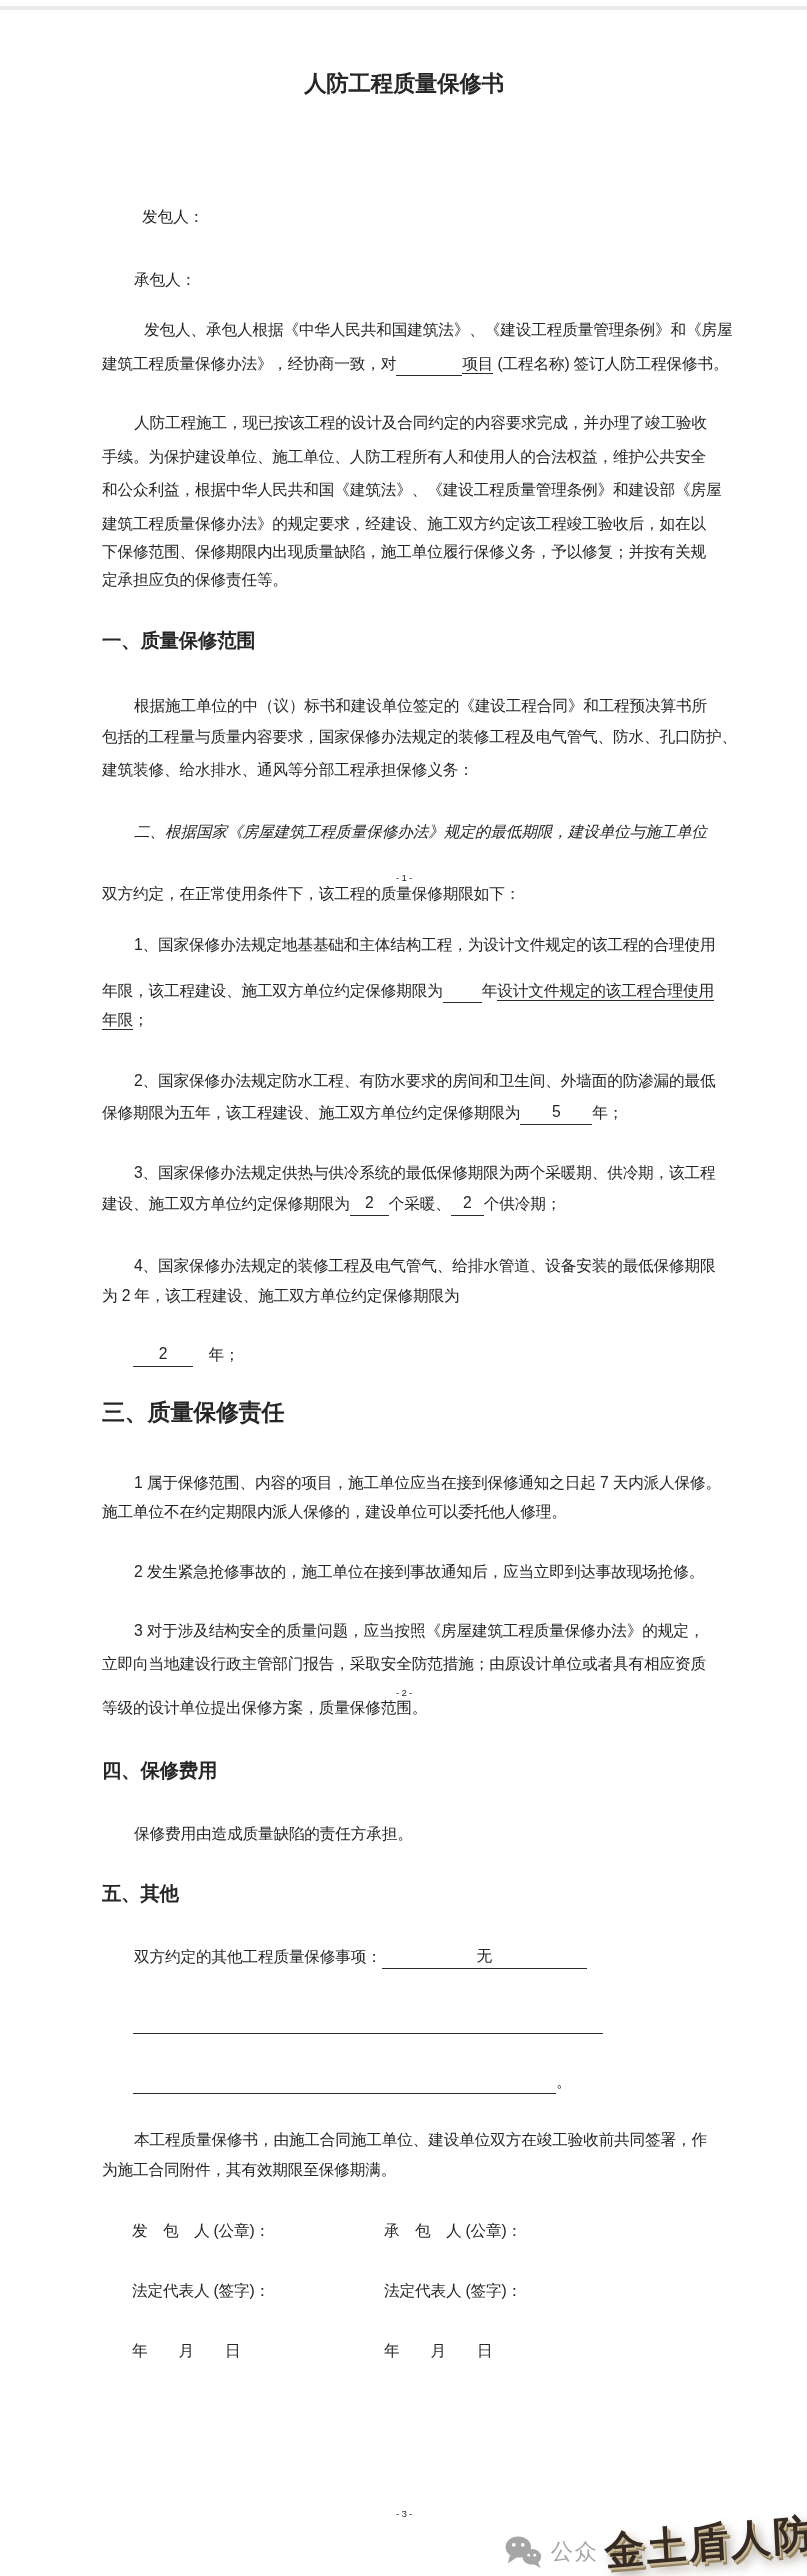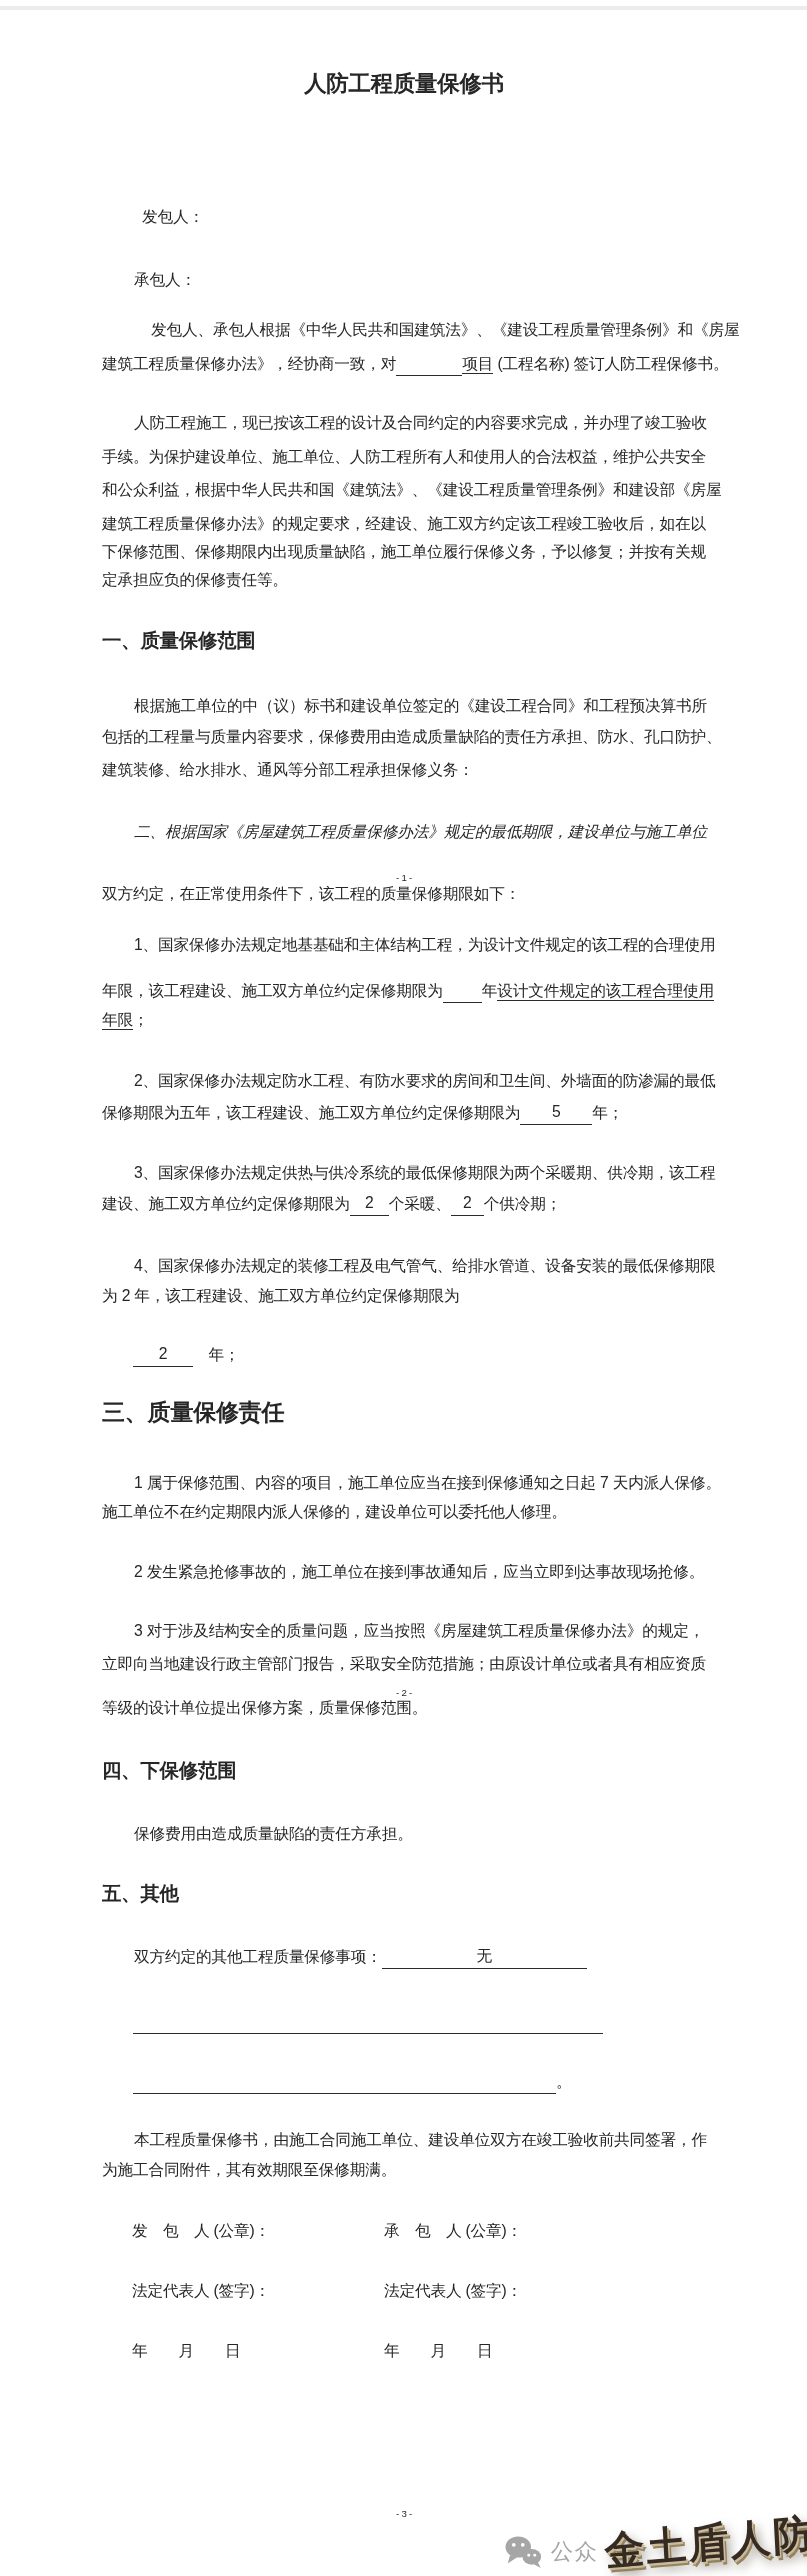--- a/index.html
+++ b/index.html
@@ -67,31 +67,31 @@
 </head>
 <body>
 
 <div class="doc">
   <div class="top-edge"></div>
 
   <div id="lines-root">
       <div class="line bold center" style="top: 67px; font-size: 22.4px;"><span class="seg">人防工程质量保修书</span></div>
       <div class="line" style="top: 200px; left: 142px;"><span class="seg">发包人：</span></div>
       <div class="line" style="top: 263px; left: 134px;"><span class="seg">承包人：</span></div>
-      <div class="line" style="top: 313px; left: 151px;"><span class="seg">发包人、承包人根据《中华人民共和国建筑法》、《建设工程质量管理条例》和《房屋</span></div>
+      <div class="line" style="top: 313px; left: 144px;"><span class="seg">发包人、承包人根据《中华人民共和国建筑法》、《建设工程质量管理条例》和《房屋</span></div>
       <div class="line" style="top: 347px; left: 102px;"><span class="seg">建筑工程质量保修办法》，经协商一致，对</span><span class="seg ul blk" style="width: 66px;"></span><span class="seg ul">项目</span><span class="seg"> (工程名称) 签订人防工程保修书。</span></div>
       <div class="line" style="top: 406px; left: 134px;"><span class="seg">人防工程施工，现已按该工程的设计及合同约定的内容要求完成，并办理了竣工验收</span></div>
       <div class="line" style="top: 440px; left: 102px;"><span class="seg">手续。为保护建设单位、施工单位、人防工程所有人和使用人的合法权益，维护公共安全</span></div>
       <div class="line" style="top: 473px; left: 102px;"><span class="seg">和公众利益，根据中华人民共和国《建筑法》、《建设工程质量管理条例》和建设部《房屋</span></div>
       <div class="line" style="top: 507px; left: 102px;"><span class="seg">建筑工程质量保修办法》的规定要求，经建设、施工双方约定该工程竣工验收后，如在以</span></div>
       <div class="line" style="top: 535px; left: 102px;"><span class="seg">下保修范围、保修期限内出现质量缺陷，施工单位履行保修义务，予以修复；并按有关规</span></div>
       <div class="line" style="top: 563px; left: 102px;"><span class="seg">定承担应负的保修责任等。</span></div>
       <div class="line bold" style="top: 623px; left: 102px; font-size: 19.4px;"><span class="seg">一、质量保修范围</span></div>
       <div class="line" style="top: 689px; left: 134px;"><span class="seg">根据施工单位的中（议）标书和建设单位签定的《建设工程合同》和工程预决算书所</span></div>
-      <div class="line" style="top: 720px; left: 102px;"><span class="seg">包括的工程量与质量内容要求，保修费用由造成质量缺陷的责任方承担、防水、孔口防护、</span></div>
+      <div class="line" style="top: 720px; left: 102px;"><span class="seg">包括的工程量与质量内容要求，国家保修办法规定的装修工程及电气管气、防水、孔口防护、</span></div>
       <div class="line" style="top: 753px; left: 102px;"><span class="seg">建筑装修、给水排水、通风等分部工程承担保修义务：</span></div>
       <div class="line" style="top: 815px; left: 134px; font-style: italic;"><span class="seg">二、根据国家《房屋建筑工程质量保修办法》规定的最低期限，建设单位与施工单位</span></div>
       <div class="line center" style="top: 861px; font-size: 9.7px;"><span class="seg">- 1 -</span></div>
       <div class="line" style="top: 877px; left: 102px;"><span class="seg">双方约定，在正常使用条件下，该工程的质量保修期限如下：</span></div>
       <div class="line" style="top: 928px; left: 134px;"><span class="seg">1、国家保修办法规定地基基础和主体结构工程，为设计文件规定的该工程的合理使用</span></div>
       <div class="line" style="top: 974px; left: 102px;"><span class="seg">年限，该工程建设、施工双方单位约定保修期限为</span><span class="seg ul blk" style="width: 39px;"></span><span class="seg">年</span><span class="seg ul">设计文件规定的该工程合理使用</span></div>
       <div class="line" style="top: 1003px; left: 102px;"><span class="seg ul">年限</span><span class="seg">；</span></div>
       <div class="line" style="top: 1064px; left: 134px;"><span class="seg">2、国家保修办法规定防水工程、有防水要求的房间和卫生间、外墙面的防渗漏的最低</span></div>
       <div class="line" style="top: 1096px; left: 102px;"><span class="seg">保修期限为五年，该工程建设、施工双方单位约定保修期限为</span><span class="seg ul blk" style="width: 72px; text-align: center;">5</span><span class="seg">年；</span></div>
       <div class="line" style="top: 1156px; left: 134px;"><span class="seg">3、国家保修办法规定供热与供冷系统的最低保修期限为两个采暖期、供冷期，该工程</span></div>
@@ -100,21 +100,21 @@
       <div class="line" style="top: 1279px; left: 102px;"><span class="seg">为 2 年，该工程建设、施工双方单位约定保修期限为</span></div>
       <div class="line" style="top: 1338px; left: 133px;"><span class="seg ul blk" style="width: 60px; text-align: center;">2</span><span class="seg">　年；</span></div>
       <div class="line bold" style="top: 1395px; left: 102px; font-size: 23px;"><span class="seg">三、质量保修责任</span></div>
       <div class="line" style="top: 1466px; left: 134px;"><span class="seg">1 属于保修范围、内容的项目，施工单位应当在接到保修通知之日起 7 天内派人保修。</span></div>
       <div class="line" style="top: 1495px; left: 102px;"><span class="seg">施工单位不在约定期限内派人保修的，建设单位可以委托他人修理。</span></div>
       <div class="line" style="top: 1555px; left: 134px;"><span class="seg">2 发生紧急抢修事故的，施工单位在接到事故通知后，应当立即到达事故现场抢修。</span></div>
       <div class="line" style="top: 1614px; left: 134px;"><span class="seg">3 对于涉及结构安全的质量问题，应当按照《房屋建筑工程质量保修办法》的规定，</span></div>
       <div class="line" style="top: 1647px; left: 102px;"><span class="seg">立即向当地建设行政主管部门报告，采取安全防范措施；由原设计单位或者具有相应资质</span></div>
       <div class="line center" style="top: 1676px; font-size: 9.7px;"><span class="seg">- 2 -</span></div>
       <div class="line" style="top: 1691px; left: 102px;"><span class="seg">等级的设计单位提出保修方案，质量保修范围。</span></div>
-      <div class="line bold" style="top: 1753px; left: 102px; font-size: 19.4px;"><span class="seg">四、下保修范围</span></div>
+      <div class="line bold" style="top: 1753px; left: 102px; font-size: 19.4px;"><span class="seg">四、保修费用</span></div>
       <div class="line" style="top: 1817px; left: 134px;"><span class="seg">保修费用由造成质量缺陷的责任方承担。</span></div>
       <div class="line bold" style="top: 1876px; left: 102px; font-size: 19.4px;"><span class="seg">五、其他</span></div>
       <div class="line" style="top: 1940px; left: 134px;"><span class="seg">双方约定的其他工程质量保修事项：</span><span class="seg ul blk" style="width: 205px; text-align: center;">无</span></div>
       <div class="line" style="top: 2005px; left: 133px;"><span class="seg ul blk" style="width: 470px;"></span></div>
       <div class="line" style="top: 2065px; left: 133px;"><span class="seg ul blk" style="width: 423px;"></span><span class="seg">。</span></div>
       <div class="line" style="top: 2123px; left: 134px;"><span class="seg">本工程质量保修书，由施工合同施工单位、建设单位双方在竣工验收前共同签署，作</span></div>
       <div class="line" style="top: 2153px; left: 102px;"><span class="seg">为施工合同附件，其有效期限至保修期满。</span></div>
       <div class="line" style="top: 2214px; left: 132px;"><span class="seg">发　包　人 (公章)：</span></div>
       <div class="line" style="top: 2214px; left: 384px;"><span class="seg">承　包　人 (公章)：</span></div>
       <div class="line" style="top: 2274px; left: 132px;"><span class="seg">法定代表人 (签字)：</span></div>

